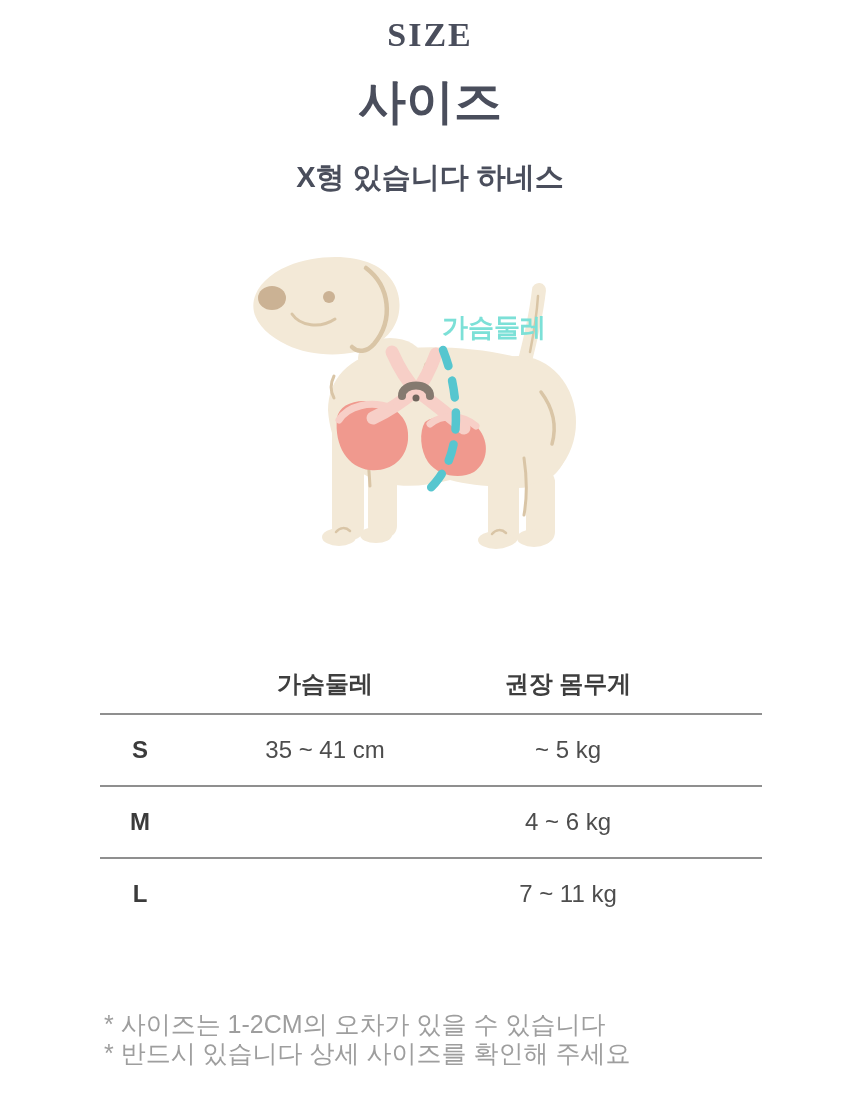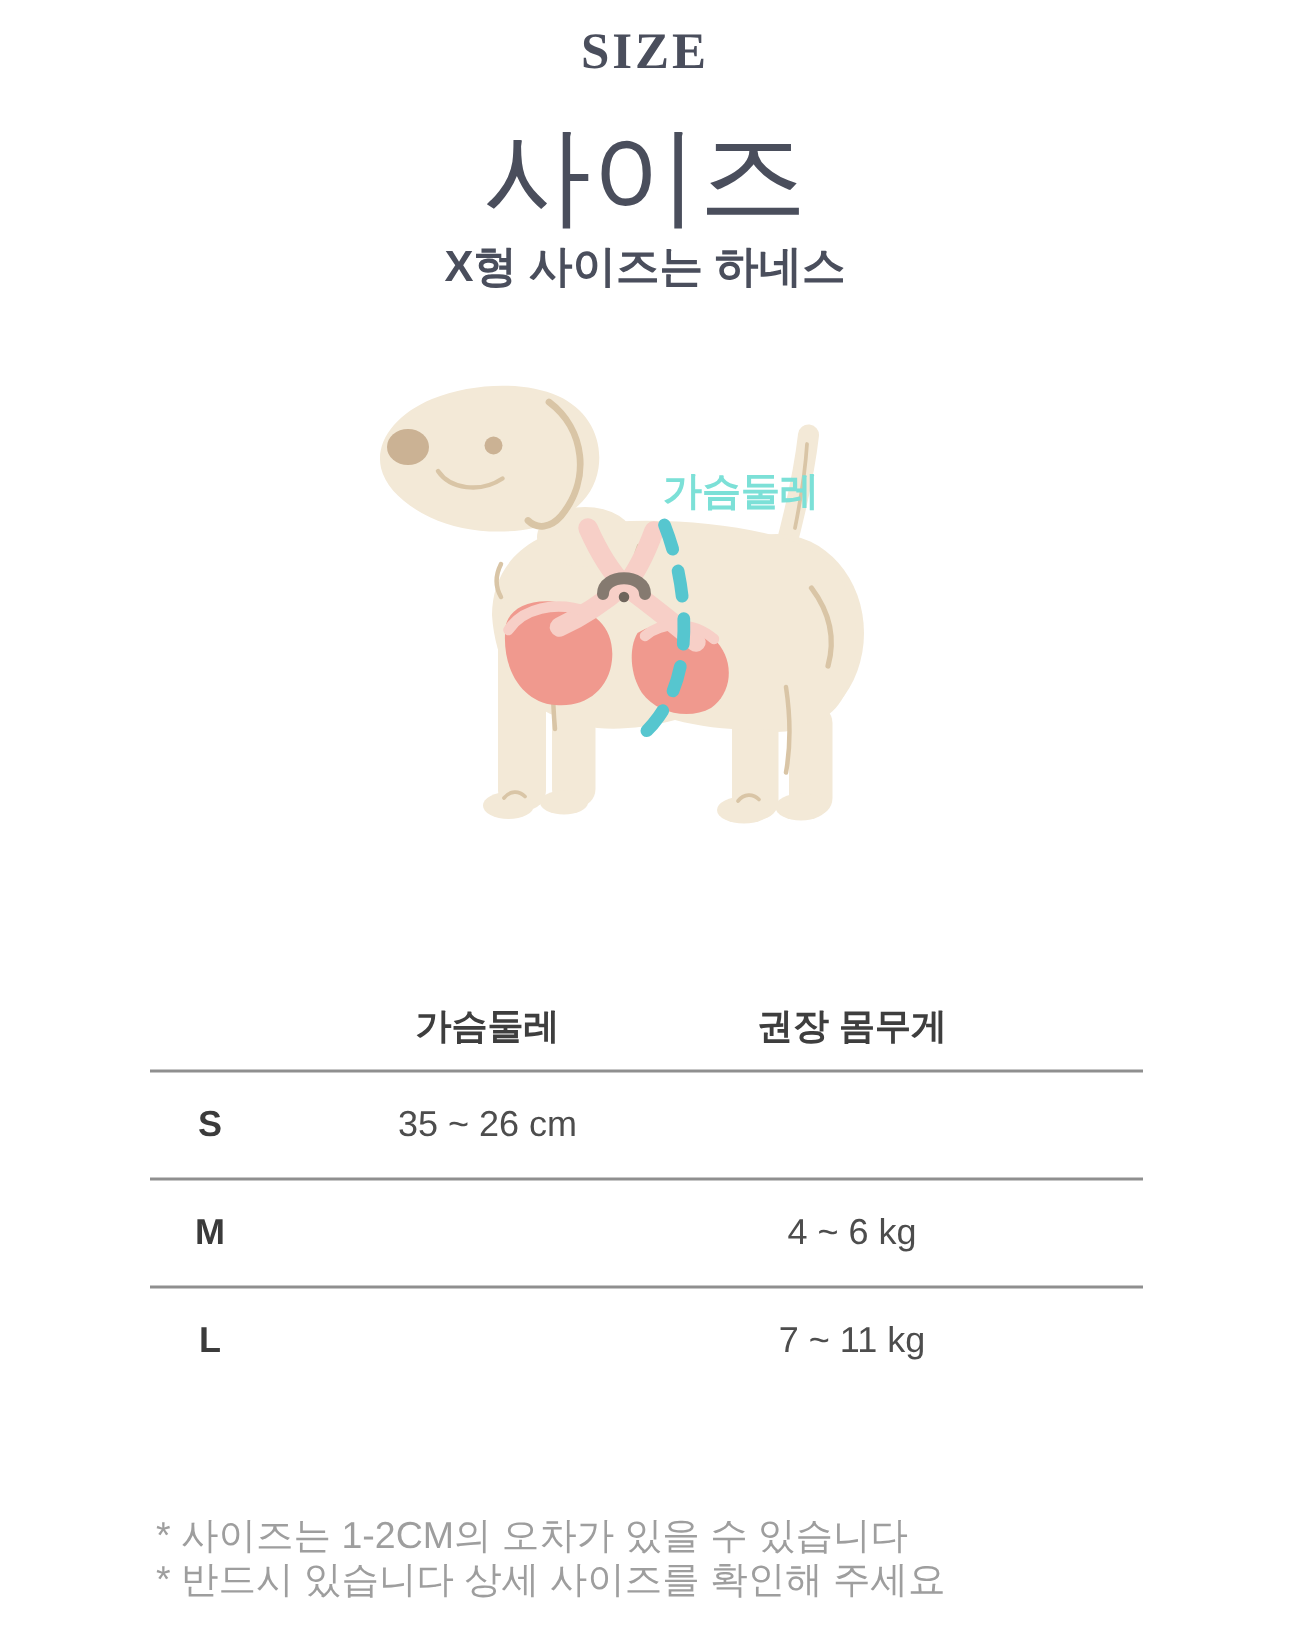--- a/index.html
+++ b/index.html
@@ -2,21 +2,21 @@
 <html><head>
 <meta charset="utf-8">
 <style>
   html,body{margin:0;padding:0;background:#ffffff;}
   body{width:860px;height:1093px;position:relative;overflow:hidden;
        font-family:"Liberation Sans","DejaVu Sans",sans-serif;}
   .abs{position:absolute;}
   .center{left:0;width:860px;text-align:center;}
 
   .eyebrow{top:16px;font-size:34px;font-weight:700;letter-spacing:2px;color:#4a4e5c;font-family:Liberation Serif, serif;}
-  .big-title{top:70px;font-size:72px;font-weight:400;color:#4a4e5c;}
+  .big-title{top:70px;font-size:48px;font-weight:700;color:#4a4e5c;}
   .subtitle{top:158px;font-size:29px;font-weight:700;color:#4a4e5c;}
 
   .dog-wrap{left:240px;top:250px;width:360px;height:320px;}
 
   
   .size-table{left:100px;top:655px;width:662px;}
   .trow{position:relative;width:662px;}
   .trow.head{height:58px;}
   .trow.data{height:70px;border-top:2px solid #8f8f8f;}
   .trow.data.last{border-bottom:2px solid #8f8f8f;}
@@ -26,21 +26,21 @@
   .c3{left:348px;width:240px;font-size:24px;color:#4d4d4d;}
   .trow.head .c2,.trow.head .c3{font-weight:700;color:#3e3e3e;font-size:24px;}
 
   .notes{left:104px;top:1010px;font-size:25px;line-height:29px;color:#9e9e9e;}
 </style>
 </head>
 <body>
 
 <div class="abs center eyebrow">SIZE</div>
 <div class="abs center big-title">사이즈</div>
-<div class="abs center subtitle">X형 사이즈는 하네스</div>
+<div class="abs center subtitle">X형 있습니다 하네스</div>
 
 <div class="abs dog-wrap">
   <svg width="360" height="320" viewBox="0 0 360 320">
 
     <path d="M283,118 C290,92 296,66 299,40" stroke="#f3e9d7" stroke-width="14" fill="none" stroke-linecap="round"></path>
 
     <ellipse cx="278" cy="172" rx="58" ry="66" fill="#f3e9d7"></ellipse>
 
     <rect x="248" y="220" width="31" height="76" rx="12" fill="#f3e9d7"></rect>
     <rect x="286" y="220" width="29" height="74" rx="12" fill="#f3e9d7"></rect>
@@ -95,21 +95,22 @@
   </svg>
 </div>
 
 <div class="abs size-table">
   <div class="trow head">
     <div class="cell c2">가슴둘레</div>
     <div class="cell c3">권장 몸무게</div>
   </div>
   <div class="trow data">
     <div class="cell c1">S</div>
-    <div class="cell c2">35 ~ 26 cm</div>
+    <div class="cell c2">35 ~ 41 cm</div>
+    <div class="cell c3">~ 5 kg</div>
   </div>
   <div class="trow data">
     <div class="cell c1">M</div>
     <div class="cell c3">4 ~ 6 kg</div>
   </div>
   <div class="trow data">
     <div class="cell c1">L</div>
     <div class="cell c3">7 ~ 11 kg</div>
   </div>
 </div>

